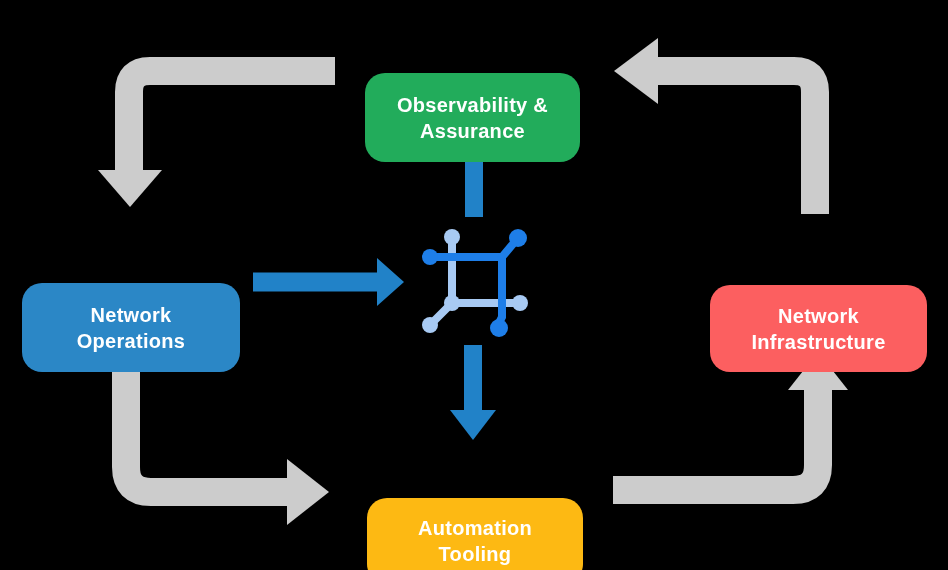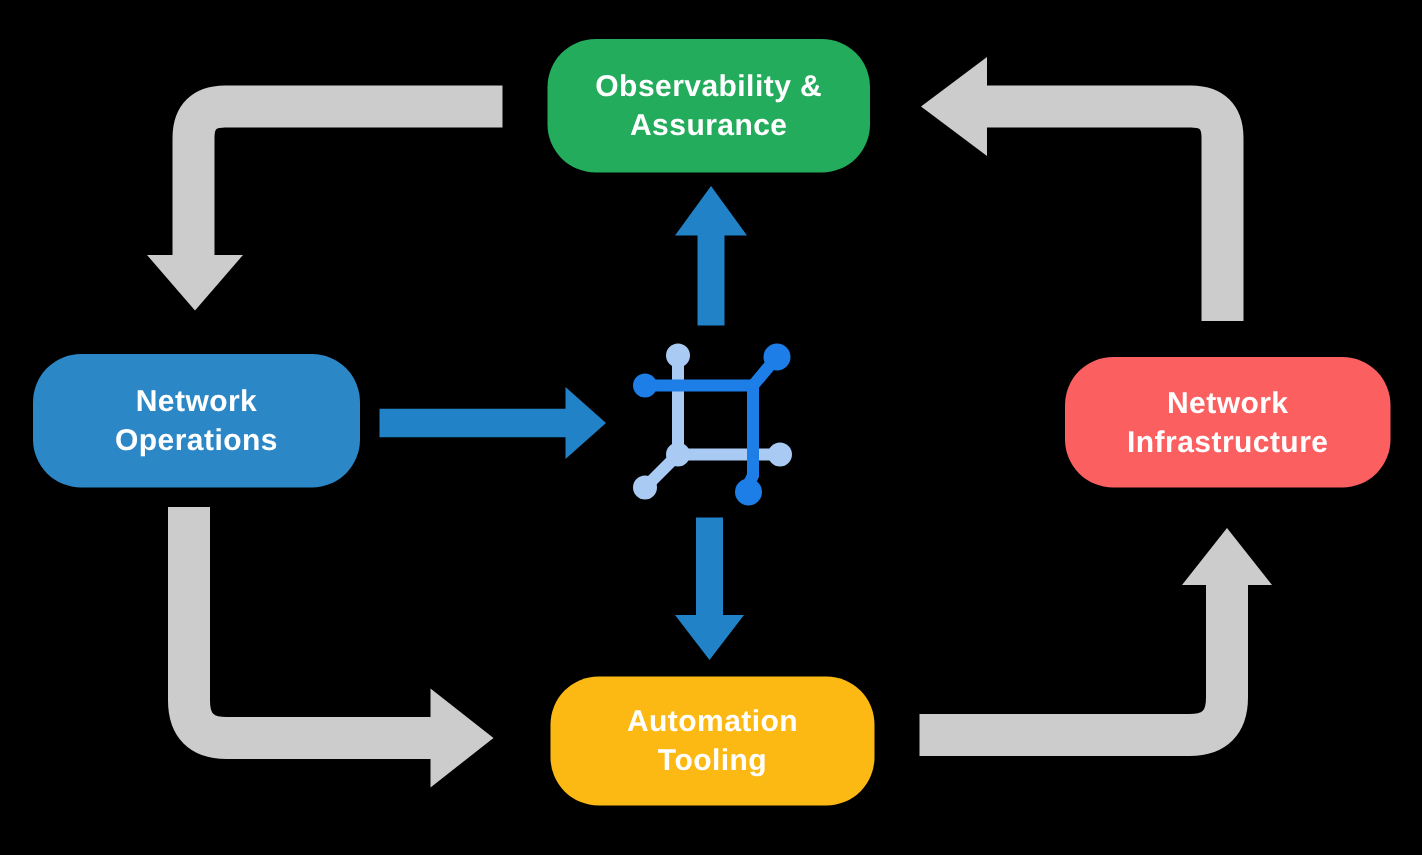--- a/index.html
+++ b/index.html
@@ -3,22 +3,22 @@
 <meta charset="utf-8">
 <style>
   html,body{margin:0;padding:0;background:#000;}
   .canvas{
     position:relative;width:948px;height:570px;background:#000;overflow:hidden;
     font-family:"Liberation Sans","DejaVu Sans",sans-serif;
   }
   .layer{position:absolute;left:0;top:0;width:948px;height:570px;}
   .node{
     position:absolute;display:flex;align-items:center;justify-content:center;
-    border-radius:32px;color:#fff;text-align:center;
-    font-size:20px;line-height:1.3;font-weight:600;letter-spacing:.3px;
+    border-radius:20px;color:#fff;text-align:center;
+    font-size:20px;line-height:1.3;font-weight:600;letter-spacing:.3px;margin-top:47px;
   }
   .node .label{white-space:pre-line;}
   .node-observability{left:365px;top:26px;width:215px;height:89px;background:#22AC5B;}
   .node-operations{left:22px;top:236px;width:218px;height:89px;background:#2B87C6;}
   .node-infrastructure{left:710px;top:238px;width:217px;height:87px;background:#FC5F60;}
   .node-automation{left:367px;top:451px;width:216px;height:86px;background:#FDB913;}
   .icon-svg{position:absolute;left:415px;top:222px;width:130px;height:125px;}
 </style>
 </head>
 <body>

